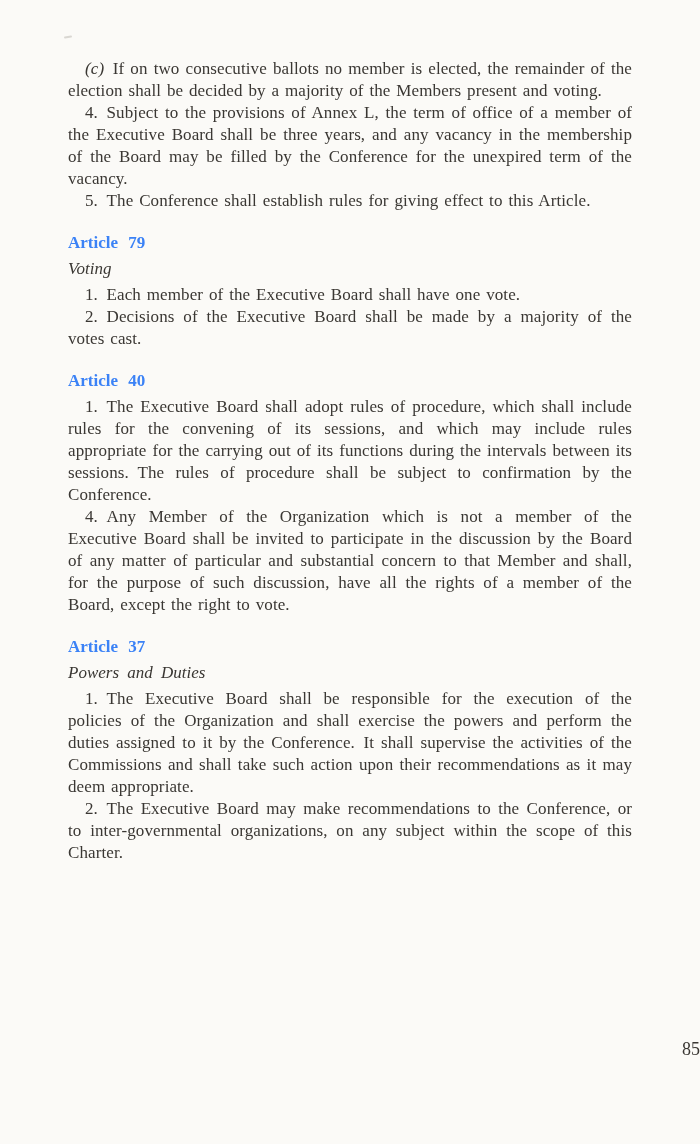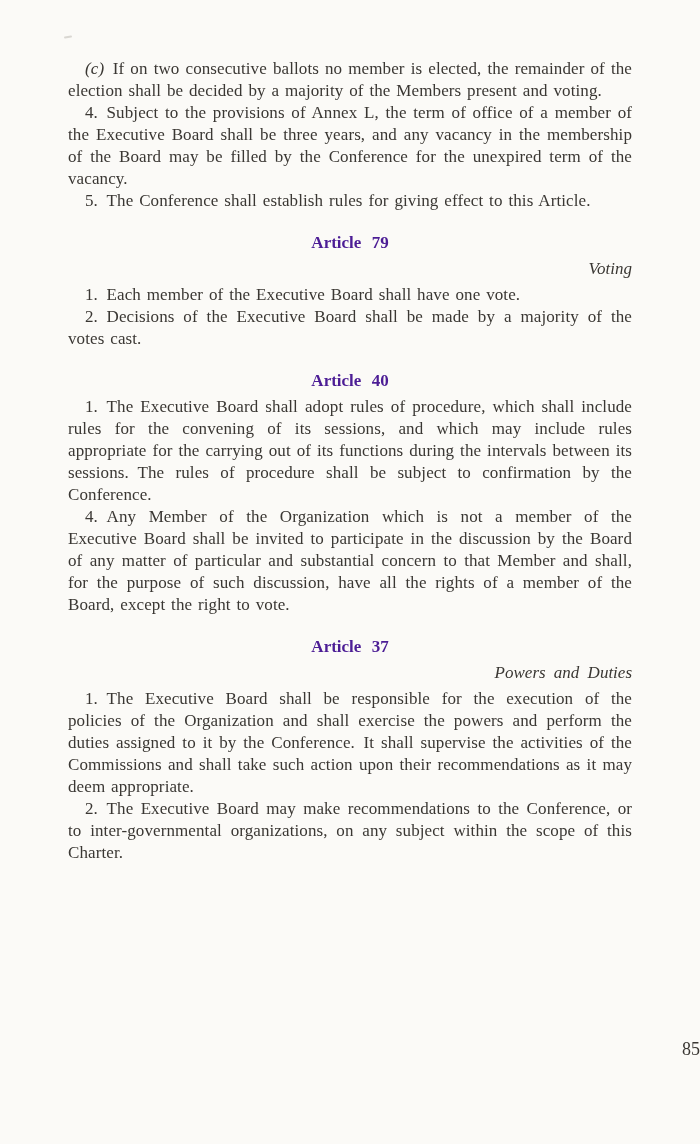--- a/index.html
+++ b/index.html
@@ -34,31 +34,30 @@
   .body-paragraph {
     font-size: 17px;
     line-height: 22px;
     text-align: justify;
     text-indent: 17px;
     letter-spacing: 0.1px;
     word-spacing: 1.5px;
   }
   .article-heading {
     margin-top: 20px;
-    text-align: center;
     font-size: 17px;
     line-height: 22px;
     font-weight: bold;
     word-spacing: 6px;
-    color: #4c1d95;
+    color: #3b82f6;
     text-indent: 0;
   }
   .article-subheading {
     margin-top: 4px;
-    text-align: right;
+    text-align: left;
     font-size: 17px;
     line-height: 22px;
     font-style: italic;
     font-weight: normal;
     word-spacing: 4px;
     text-indent: 0;
   }
   .article-subheading + .body-paragraph,
   .article-heading + .body-paragraph {
     margin-top: 4px;

